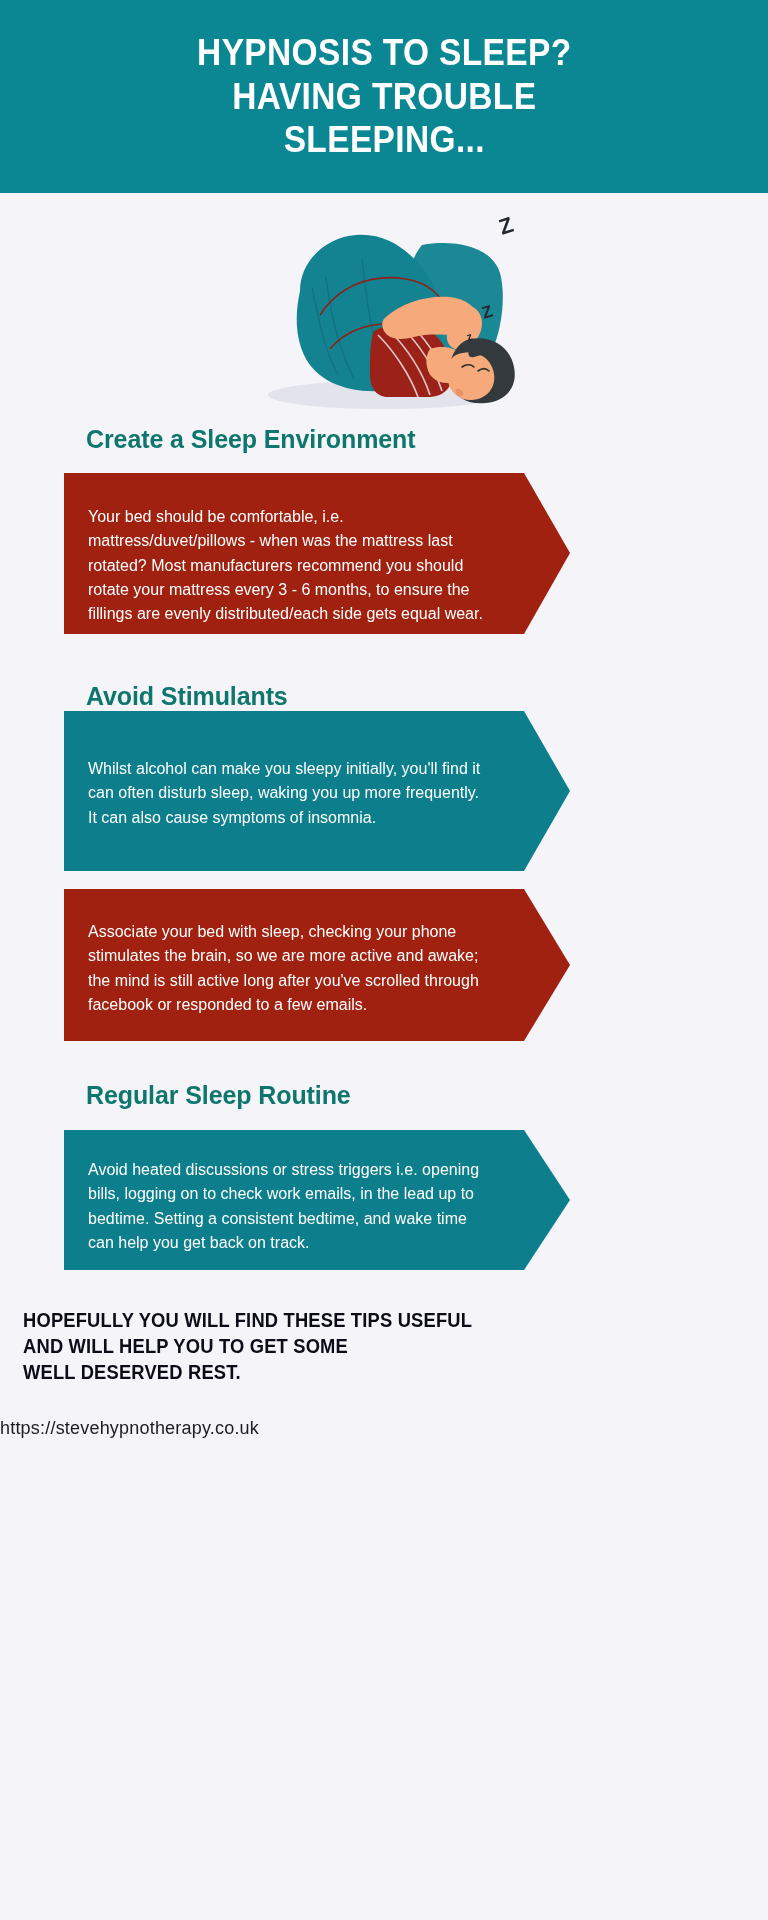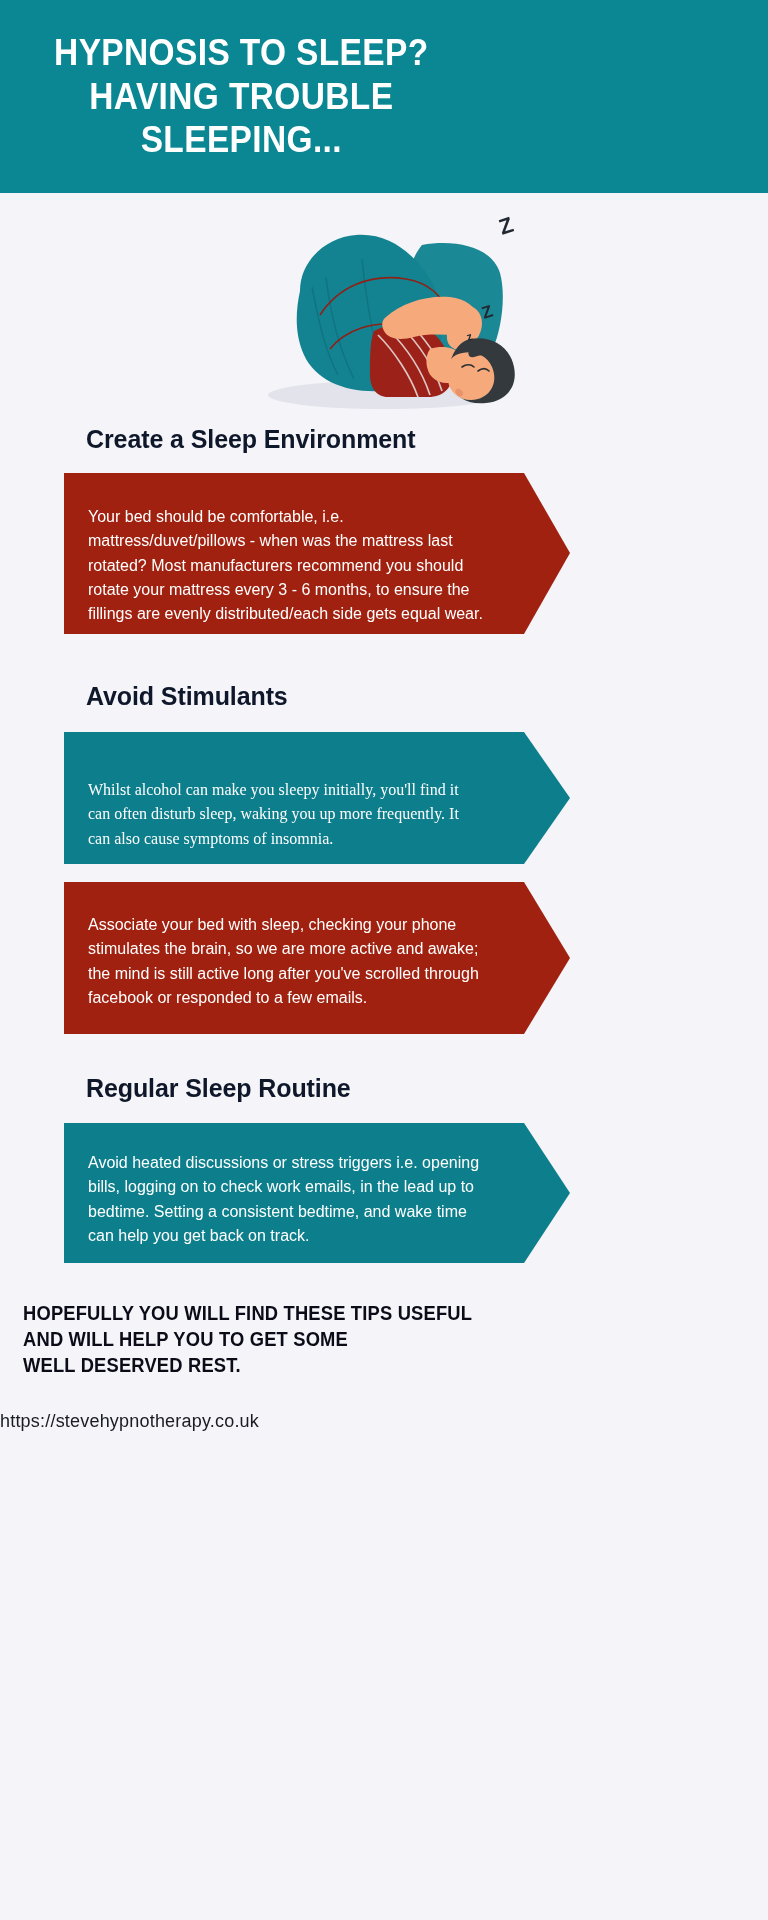--- a/index.html
+++ b/index.html
@@ -15,20 +15,21 @@
     position: relative;
   }
 
   
   .header {
     width: 768px;
     height: 193px;
     background: #0a8793;
     display: flex;
     align-items: center;
+    justify-content: center;
     box-sizing: border-box;
     padding: 0 40px;
   }
   .header-title {
     color: #ffffff;
     font-family: "Liberation Sans Narrow", "Liberation Sans", sans-serif;
     font-weight: bold;
     font-size: 36px;
     line-height: 1.22;
     text-align: center;
@@ -55,21 +56,21 @@
 
   
   .section {
     width: 768px;
     box-sizing: border-box;
   }
   .section-heading {
     font-family: "Liberation Sans", sans-serif;
     font-weight: bold;
     font-size: 25px;
-    color: #0f172a;
+    color: #0f766e;
     padding-left: 86px;
     letter-spacing: -0.1px;
   }
   .arrow-box {
     position: relative;
     margin-left: 64px;
     width: 506px;
     color: #ffffff;
     box-sizing: border-box;
   }
@@ -202,21 +203,21 @@
       <svg viewBox="0 0 506 161" preserveAspectRatio="none">
         <polygon points="0,0 460,0 506,80 460,161 0,161" fill="#a0210f"></polygon>
       </svg>
     </div>
     <div class="body-text">Your bed should be comfortable, i.e. mattress/duvet/pillows - when was the mattress last rotated? Most manufacturers recommend you should rotate your mattress every 3 - 6 months, to ensure the fillings are evenly distributed/each side gets equal wear.</div>
   </div>
 </div>
 
 <div class="section">
   <div class="section-heading" style="padding-top:48px;">Avoid Stimulants</div>
-  <div class="arrow-box" style="margin-top:21px;height:132px;font-family:Liberation Serif, serif;">
+  <div class="arrow-box" style="height:160px;">
     <div class="shape">
       <svg viewBox="0 0 506 160" preserveAspectRatio="none">
         <polygon points="0,0 460,0 506,80 460,160 0,160" fill="#0d7f8c"></polygon>
       </svg>
     </div>
     <div class="body-text" style="padding-top:46px;">Whilst alcohol can make you sleepy initially, you'll find it can often disturb sleep, waking you up more frequently. It can also cause symptoms of insomnia.</div>
   </div>
 </div>
 
 <div class="section">

